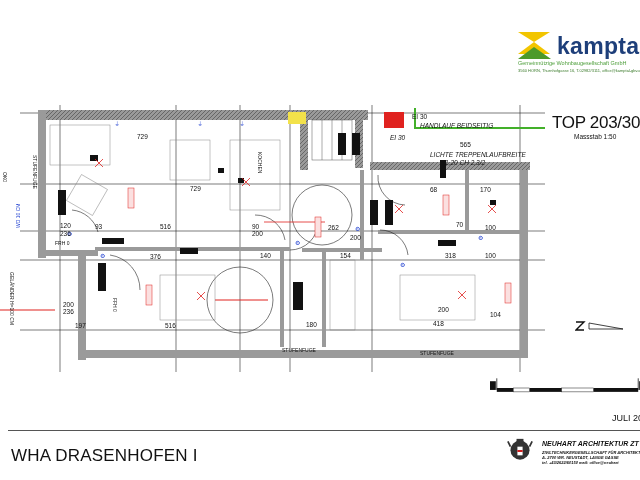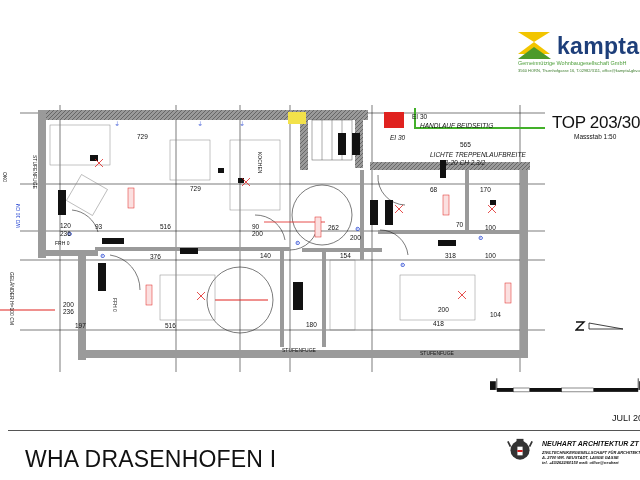--- a/index.html
+++ b/index.html
@@ -6,21 +6,21 @@
   body{width:640px;height:480px;position:relative;overflow:hidden;font-family:"Liberation Sans",sans-serif;color:#111;}
   .abs{position:absolute;}
   .logo{left:518px;top:32px;width:122px;height:48px;}
   .logo-word{left:557px;top:33px;font-size:23px;font-weight:bold;color:#1e3f7a;letter-spacing:0.3px;}
   .logo-sub{left:518px;top:60px;font-size:5.5px;color:#4d9e3a;white-space:nowrap;}
   .logo-addr{left:518px;top:68px;font-size:4px;color:#3a7a2a;white-space:nowrap;}
   .top-title{left:552px;top:113px;font-size:17px;letter-spacing:-0.3px;white-space:nowrap;}
   .scale-label{left:574px;top:133px;font-size:6.5px;white-space:nowrap;}
   .date{left:612px;top:413px;font-size:9px;white-space:nowrap;}
   .rule{left:8px;top:430px;width:632px;height:1px;background:#555;}
-  .project{left:25px;top:446px;font-size:23px;letter-spacing:0.2px;white-space:nowrap;}
+  .project{left:11px;top:446px;font-size:17px;letter-spacing:0.2px;white-space:nowrap;}
   .arch-name{left:542px;top:440px;font-size:7px;font-weight:bold;font-style:italic;white-space:nowrap;}
   .arch-line{font-size:4px;font-weight:bold;font-style:italic;white-space:nowrap;left:542px;}
   .plan{left:0;top:100px;width:545px;height:275px;}
   .txt{font-family:"Liberation Sans",sans-serif;}
 </style>
 </head>
 <body>
 
 <svg class="abs logo" viewBox="0 0 122 48" style="left:518px;top:32px;width:122px;height:48px;">
   <polygon points="0,0 32,0 16,10" fill="#f2c500"></polygon>

